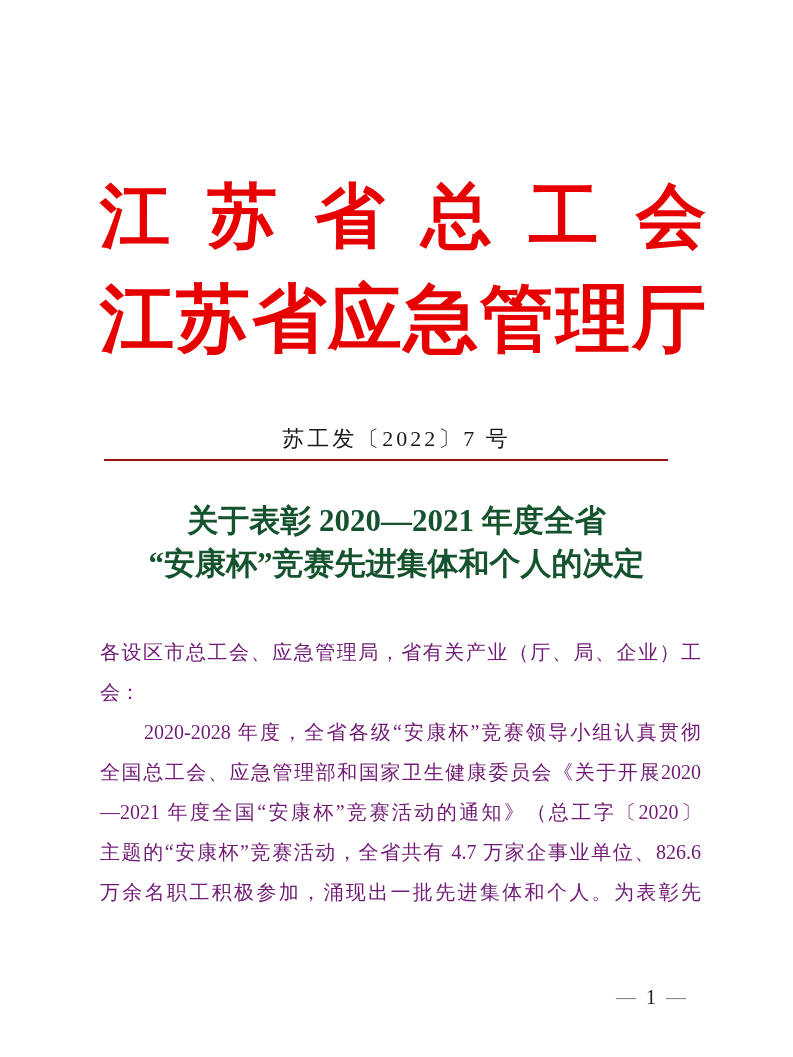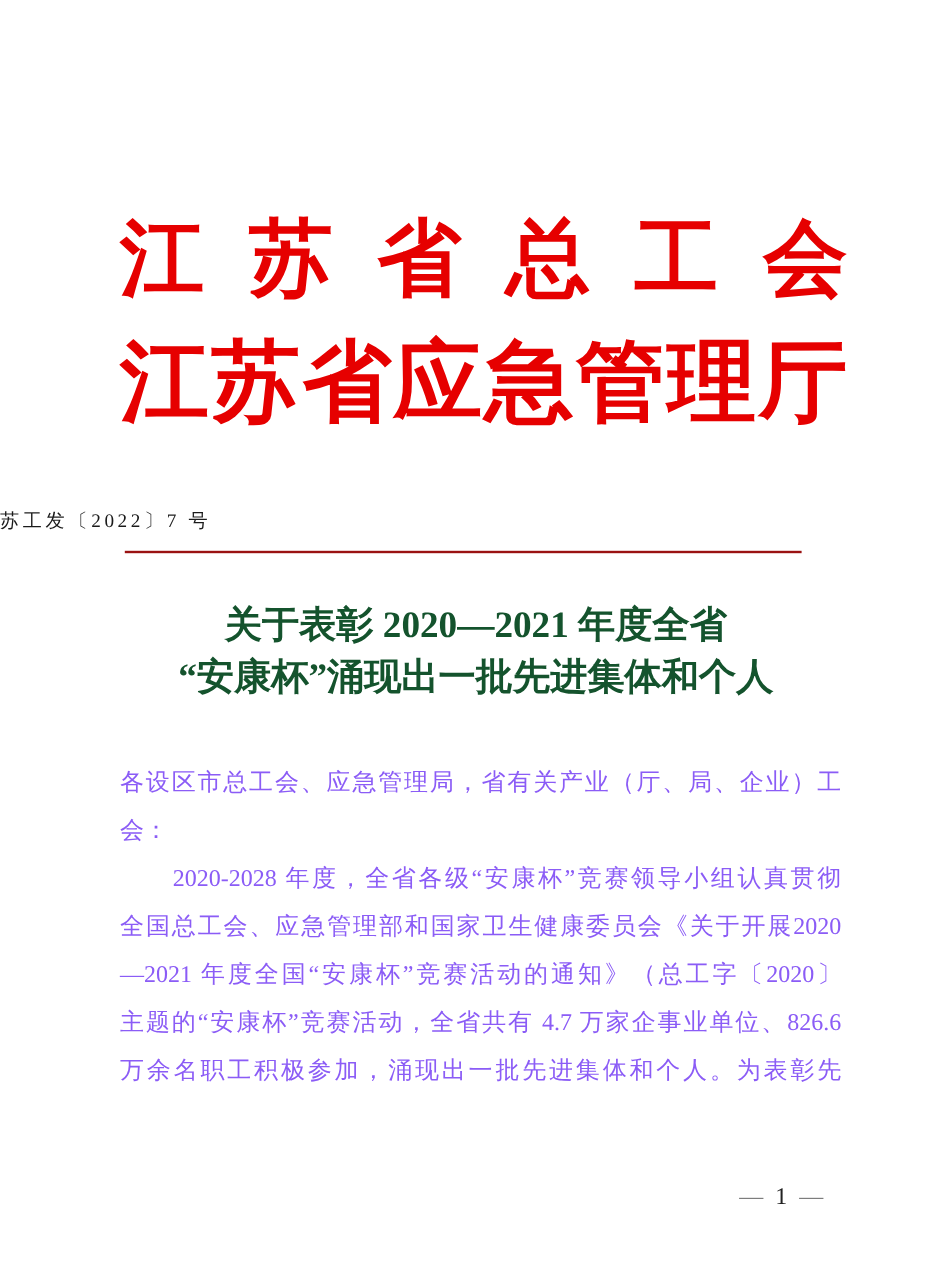--- a/index.html
+++ b/index.html
@@ -25,21 +25,22 @@
     }
     .org1 { top: 180px; font-size: 70px; }
     .org2 { top: 281px; font-size: 74px; }
 
     
     .docnum {
       position: absolute;
       top: 424px;
       left: 0;
       width: 100%;
-      font-size: 16px;
+      text-align: center;
+      font-size: 22px;
       letter-spacing: 3px;
       color: #1a1a1a;
     }
 
     
     .rule {
       position: absolute;
       top: 459px;
       left: 104px;
       width: 564px;
@@ -60,21 +61,21 @@
       color: #14532d;
     }
 
     
     .bodytext {
       position: absolute;
       top: 632px;
       left: 100px;
       width: 601px;
       font-size: 20px;
-      color: #8b5cf6;
+      color: #701a75;
     }
     .bline {
       height: 40px;
       line-height: 40px;
       text-align: justify;
       text-align-last: justify;
     }
     .bline.noJ { text-align-last: left; }
     .bline.indent { text-indent: 44px; }
 
@@ -114,21 +115,21 @@
       <span>理</span>
       <span>厅</span>
     </div>
 
   <div class="docnum">苏工发〔2022〕7 号</div>
 
   <div class="rule"></div>
 
   <div class="title">
     <div>关于表彰 2020—2021 年度全省</div>
-    <div>“安康杯”涌现出一批先进集体和个人</div>
+    <div>“安康杯”竞赛先进集体和个人的决定</div>
   </div>
 
   <div class="bodytext">
     <div class="bline">各设区市总工会、应急管理局，省有关产业（厅、局、企业）工</div>
     <div class="bline noJ">会：</div>
     <div class="bline indent">2020-2028 年度，全省各级“安康杯”竞赛领导小组认真贯彻</div>
     <div class="bline">全国总工会、应急管理部和国家卫生健康委员会《关于开展2020</div>
     <div class="bline">—2021 年度全国“安康杯”竞赛活动的通知》（总工字〔2020〕</div>
     <div class="bline">主题的“安康杯”竞赛活动，全省共有 4.7 万家企事业单位、826.6</div>
     <div class="bline">万余名职工积极参加，涌现出一批先进集体和个人。为表彰先</div>

